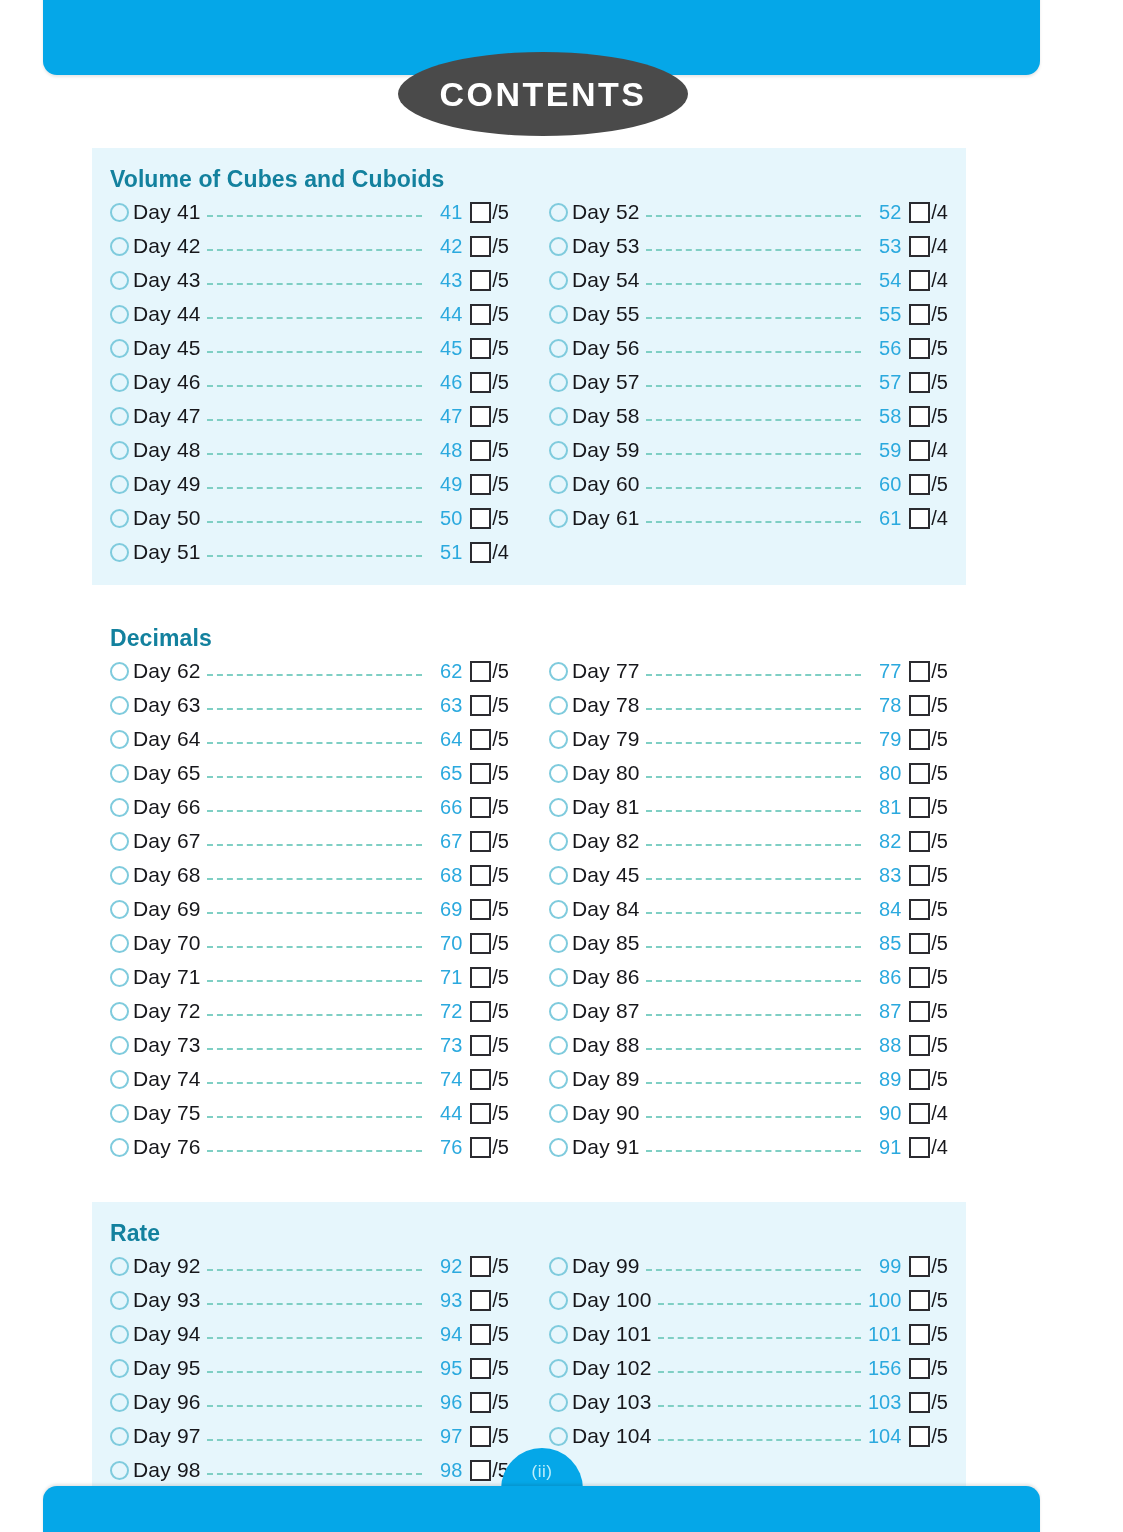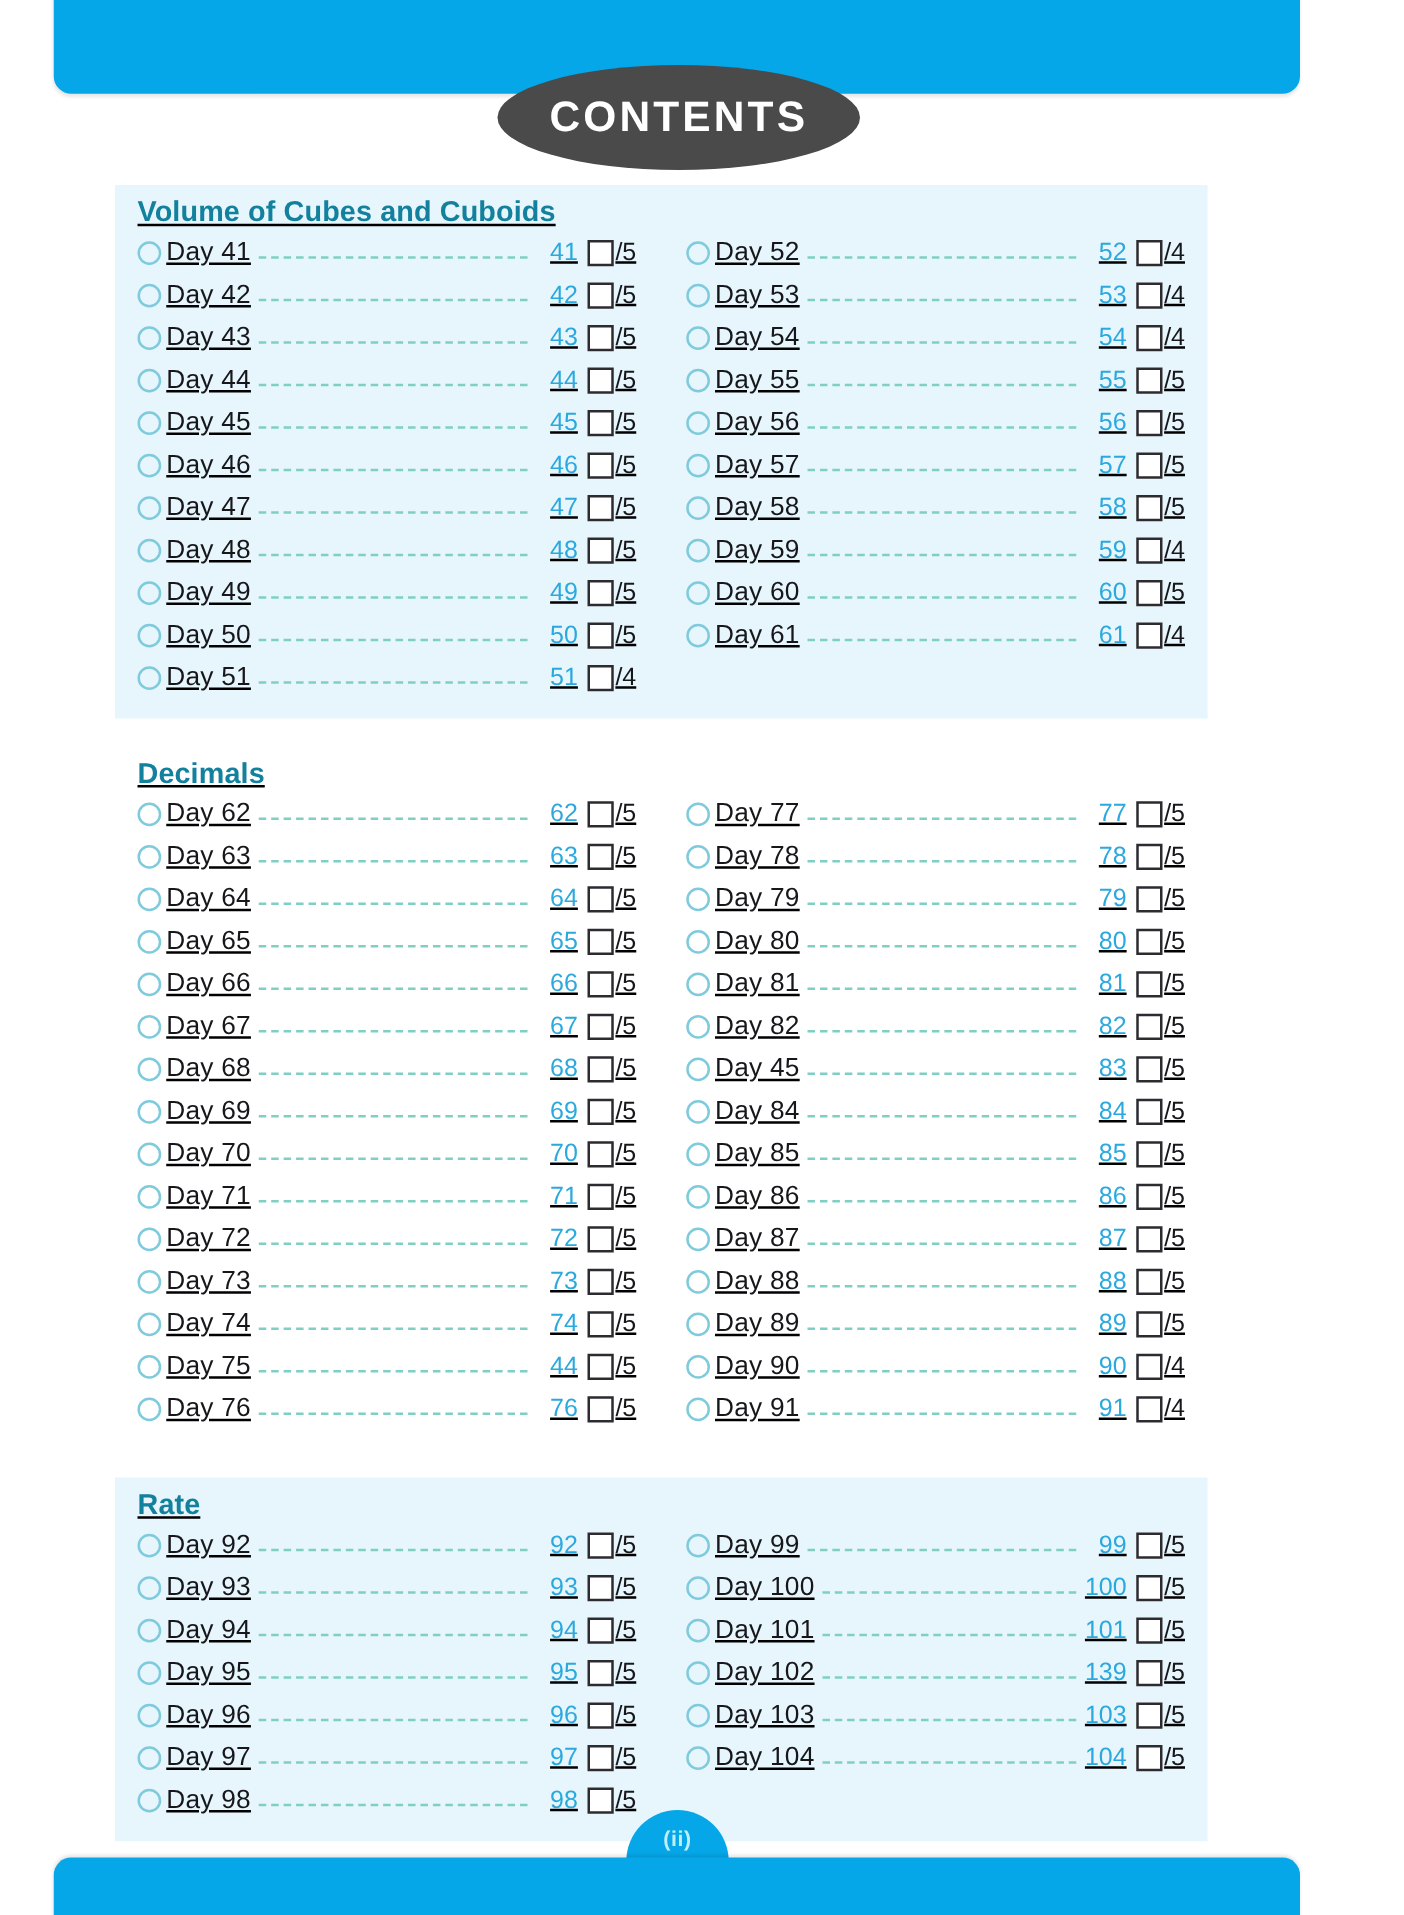--- a/index.html
+++ b/index.html
@@ -68,36 +68,35 @@
     border-radius: 41px 41px 0 0;
     display: flex;
     align-items: flex-start;
     justify-content: center;
     padding-top: 14px;
     box-sizing: border-box;
   }
   .page-dome .page-num {
     color: #BFEFFB;
     font-size: 17px;
-    font-weight: bold;
+    font-weight: normal;
     letter-spacing: 0.5px;
   }
 
   
   .content {
     position: absolute;
     left: 92px;
     top: 148px;
     width: 874px;
   }
 
   .section {
-    padding: 8px 18px 16px 18px;
+    padding: 18px 18px 16px 18px;
     box-sizing: border-box;
-    text-decoration: underline;
   }
   .section.tinted {
     background: #E6F6FC;
   }
   .section.plain {
     background: #ffffff;
   }
   .section-spacer { height: 22px; background: #ffffff; }
 
   .section-title {
@@ -822,21 +821,21 @@
             <span class="page-ref">101</span>
             <span class="score">
               <span class="score-box"></span>
               <span class="score-total">/5</span>
             </span>
           </div>
           <div class="row">
             <span class="bullet"></span>
             <span class="day-label">Day 102</span>
             <span class="leader"></span>
-            <span class="page-ref">139</span>
+            <span class="page-ref">156</span>
             <span class="score">
               <span class="score-box"></span>
               <span class="score-total">/5</span>
             </span>
           </div>
           <div class="row">
             <span class="bullet"></span>
             <span class="day-label">Day 103</span>
             <span class="leader"></span>
             <span class="page-ref">103</span>

